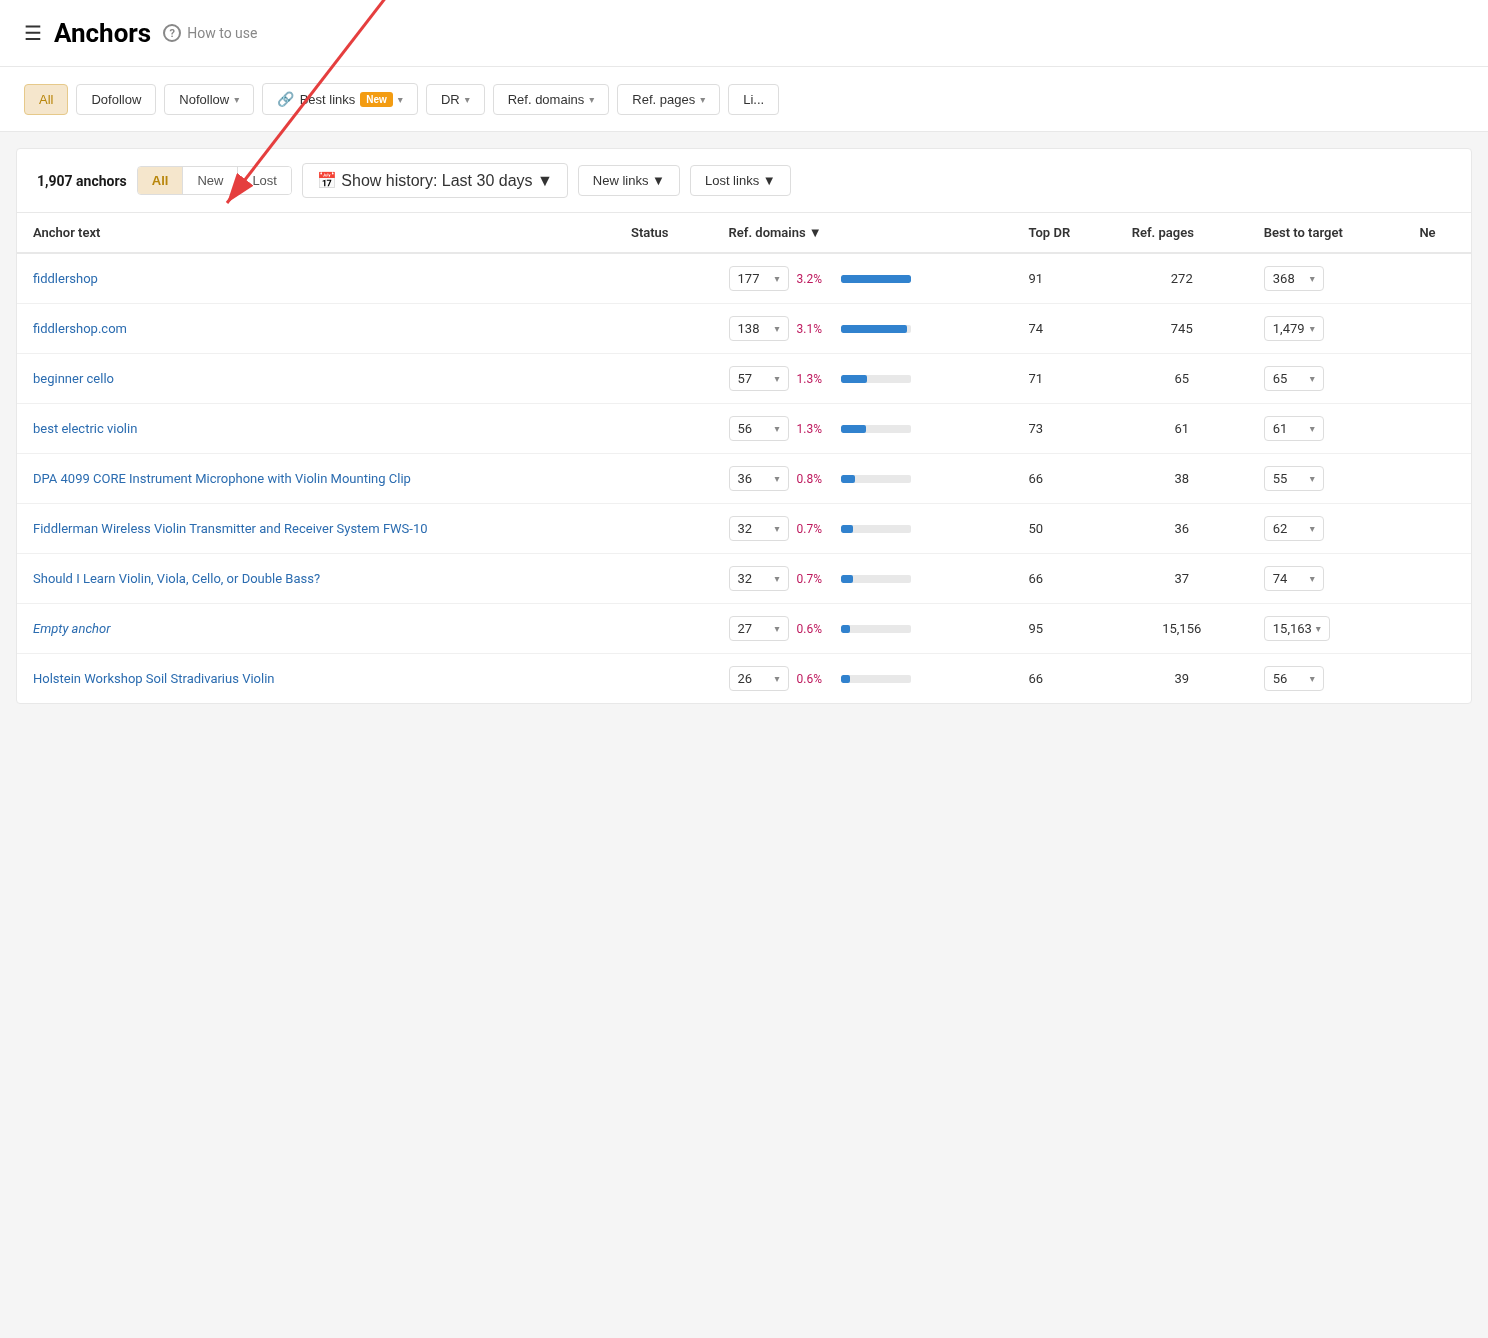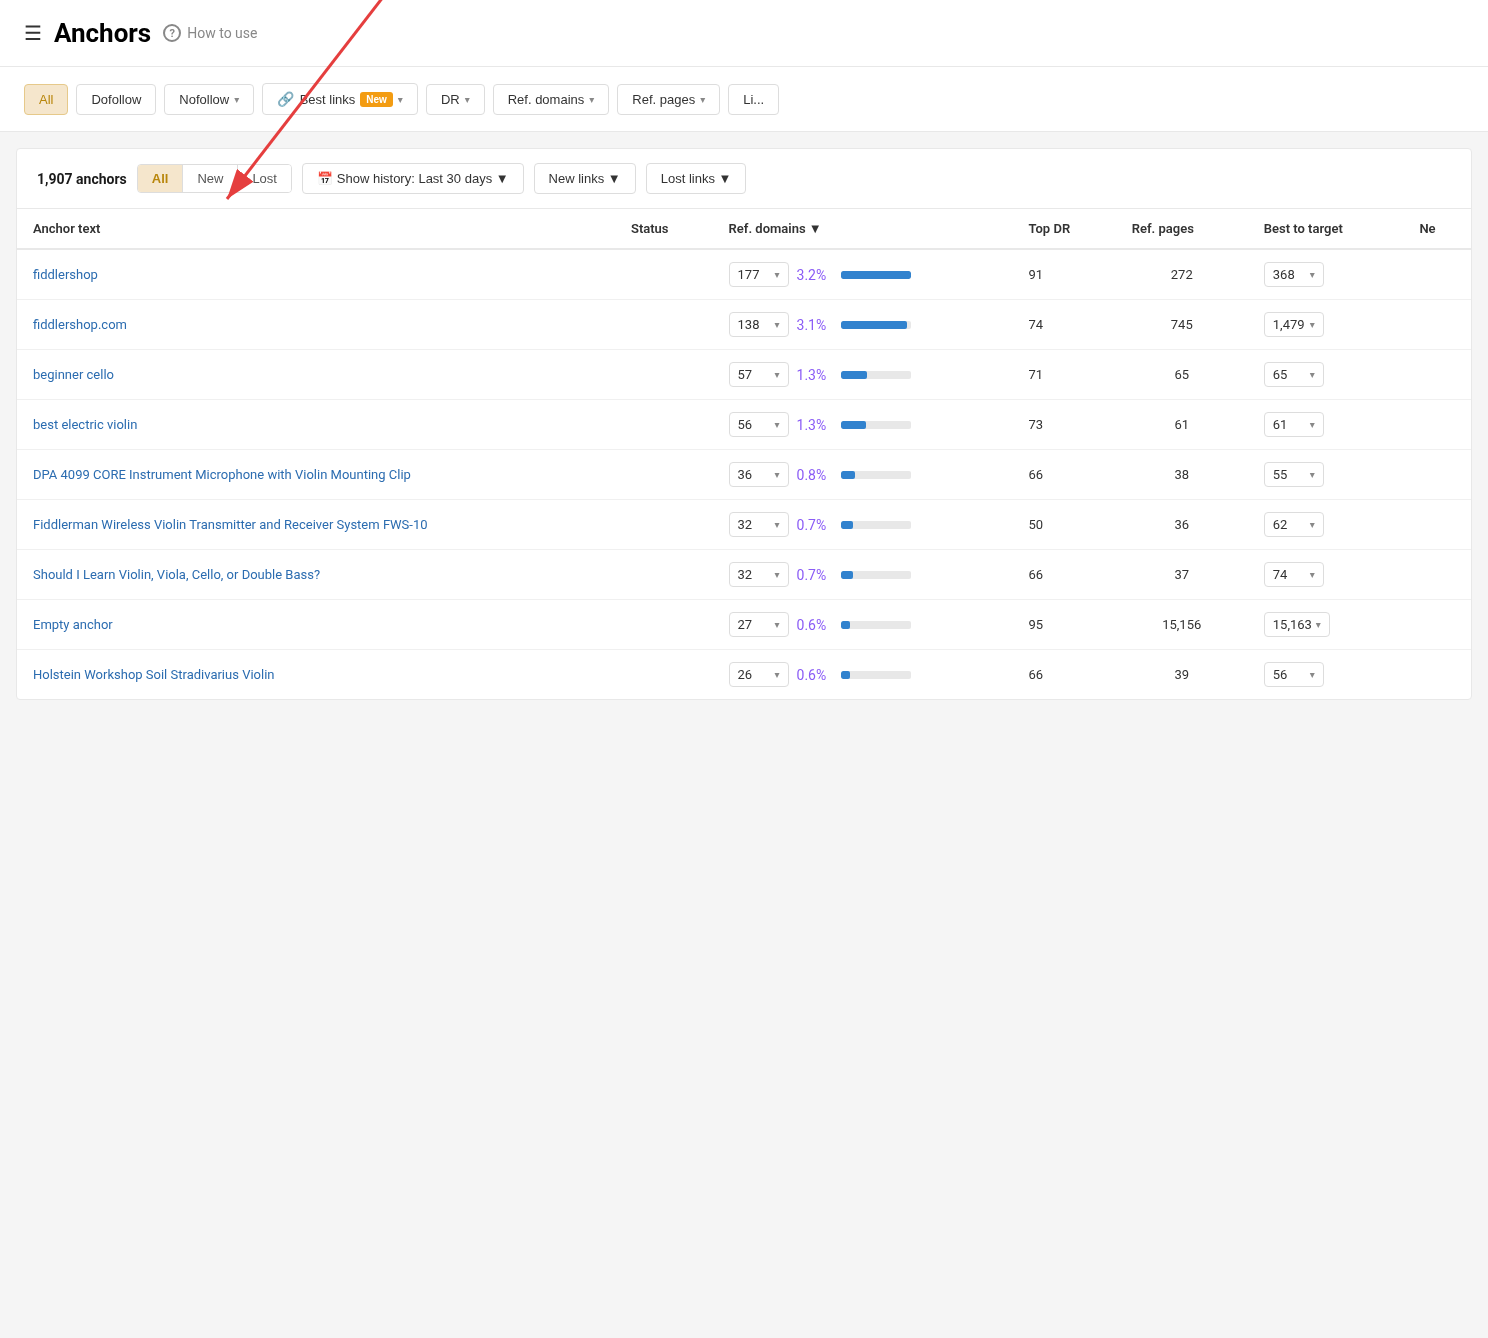--- a/index.html
+++ b/index.html
@@ -137,21 +137,21 @@
     }
     .tab-btn + .tab-btn {
       border-left: 1px solid #ddd;
     }
     .history-btn {
       padding: 7px 14px;
       border: 1px solid #ddd;
       border-radius: 4px;
       background: #fff;
       cursor: pointer;
-      font-size: 13px;
+      font-size: 16px;
       color: #333;
       display: flex;
       align-items: center;
       gap: 6px;
     }
     .dropdown-btn {
       padding: 7px 14px;
       border: 1px solid #ddd;
       border-radius: 4px;
       background: #fff;
@@ -189,20 +189,21 @@
     }
     .data-table tr:last-child td {
       border-bottom: none;
     }
     .anchor-link {
       color: #2b6cb0;
       text-decoration: none;
       cursor: pointer;
     }
     .anchor-link.italic {
+      font-style: italic;
     }
     .ref-domains-cell {
       display: flex;
       align-items: center;
       gap: 8px;
       white-space: nowrap;
     }
     .dropdown-small {
       display: inline-flex;
       align-items: center;
@@ -210,22 +211,22 @@
       padding: 4px 8px;
       border: 1px solid #ddd;
       border-radius: 4px;
       background: #fff;
       cursor: pointer;
       font-size: 13px;
       min-width: 60px;
       justify-content: space-between;
     }
     .pct-text {
-      color: #8b5cf6;
-      font-size: 14px;
+      color: #be185d;
+      font-size: 12px;
       min-width: 36px;
     }
     .bar-container {
       width: 70px;
       height: 8px;
       background: #e8e8e8;
       border-radius: 2px;
       overflow: hidden;
     }
     .bar-fill {

